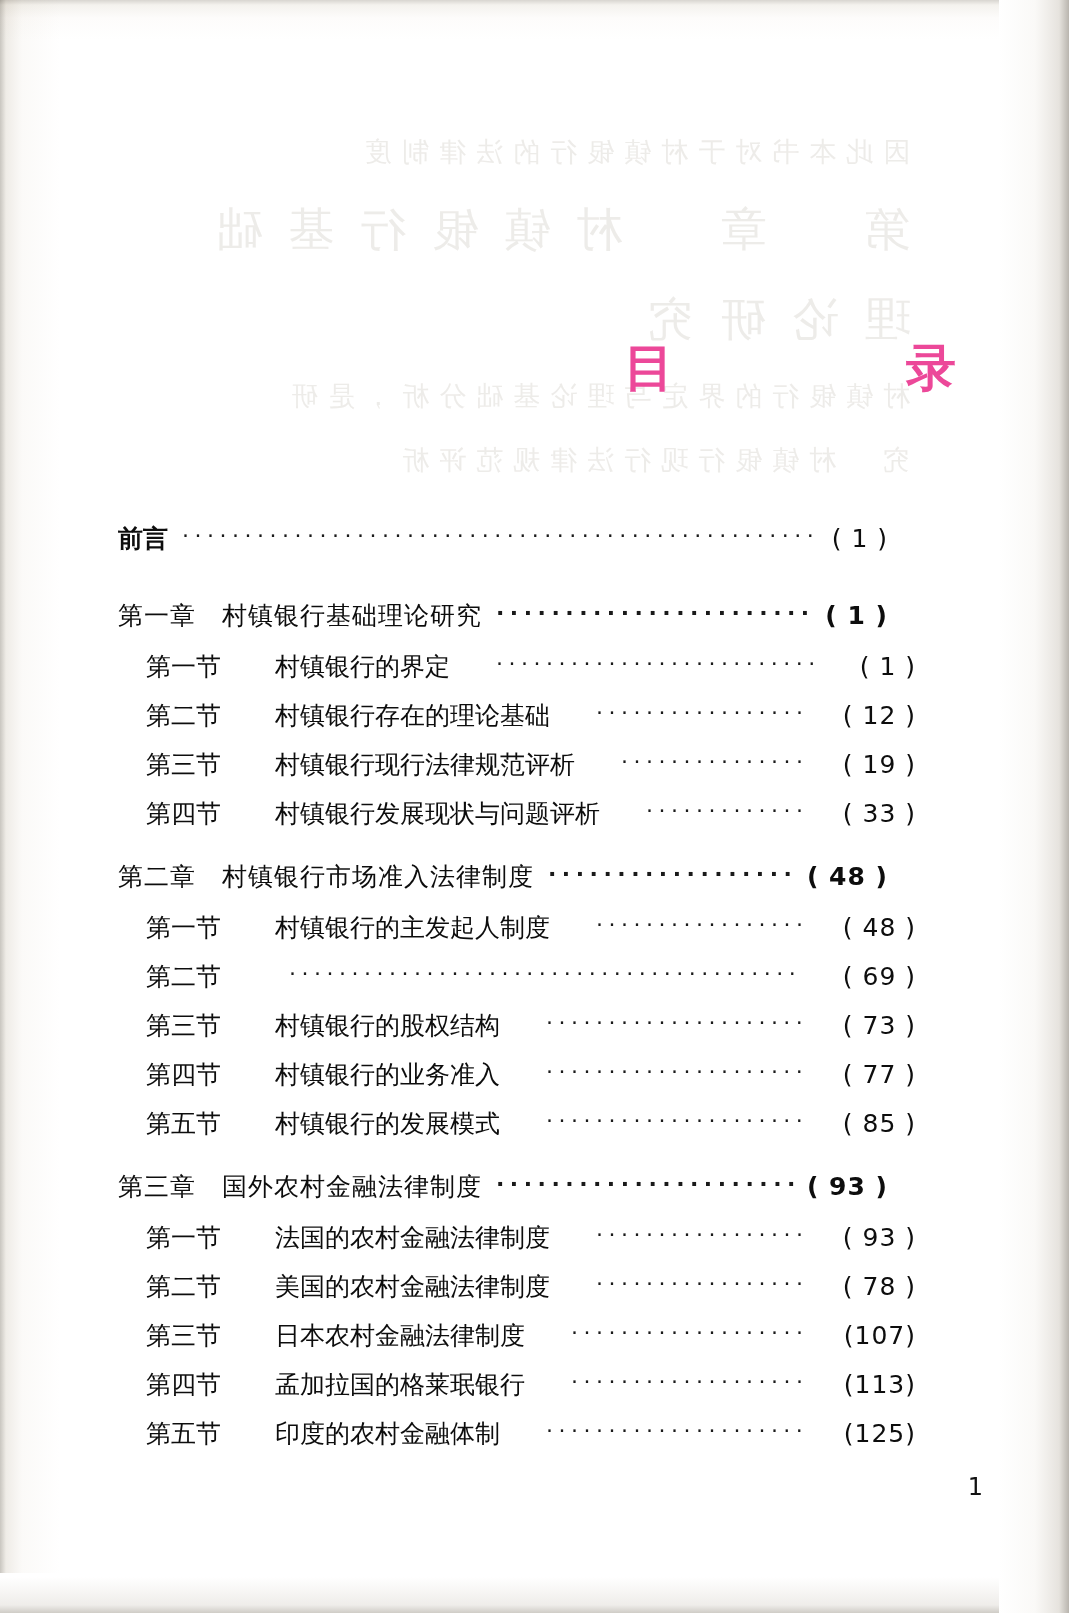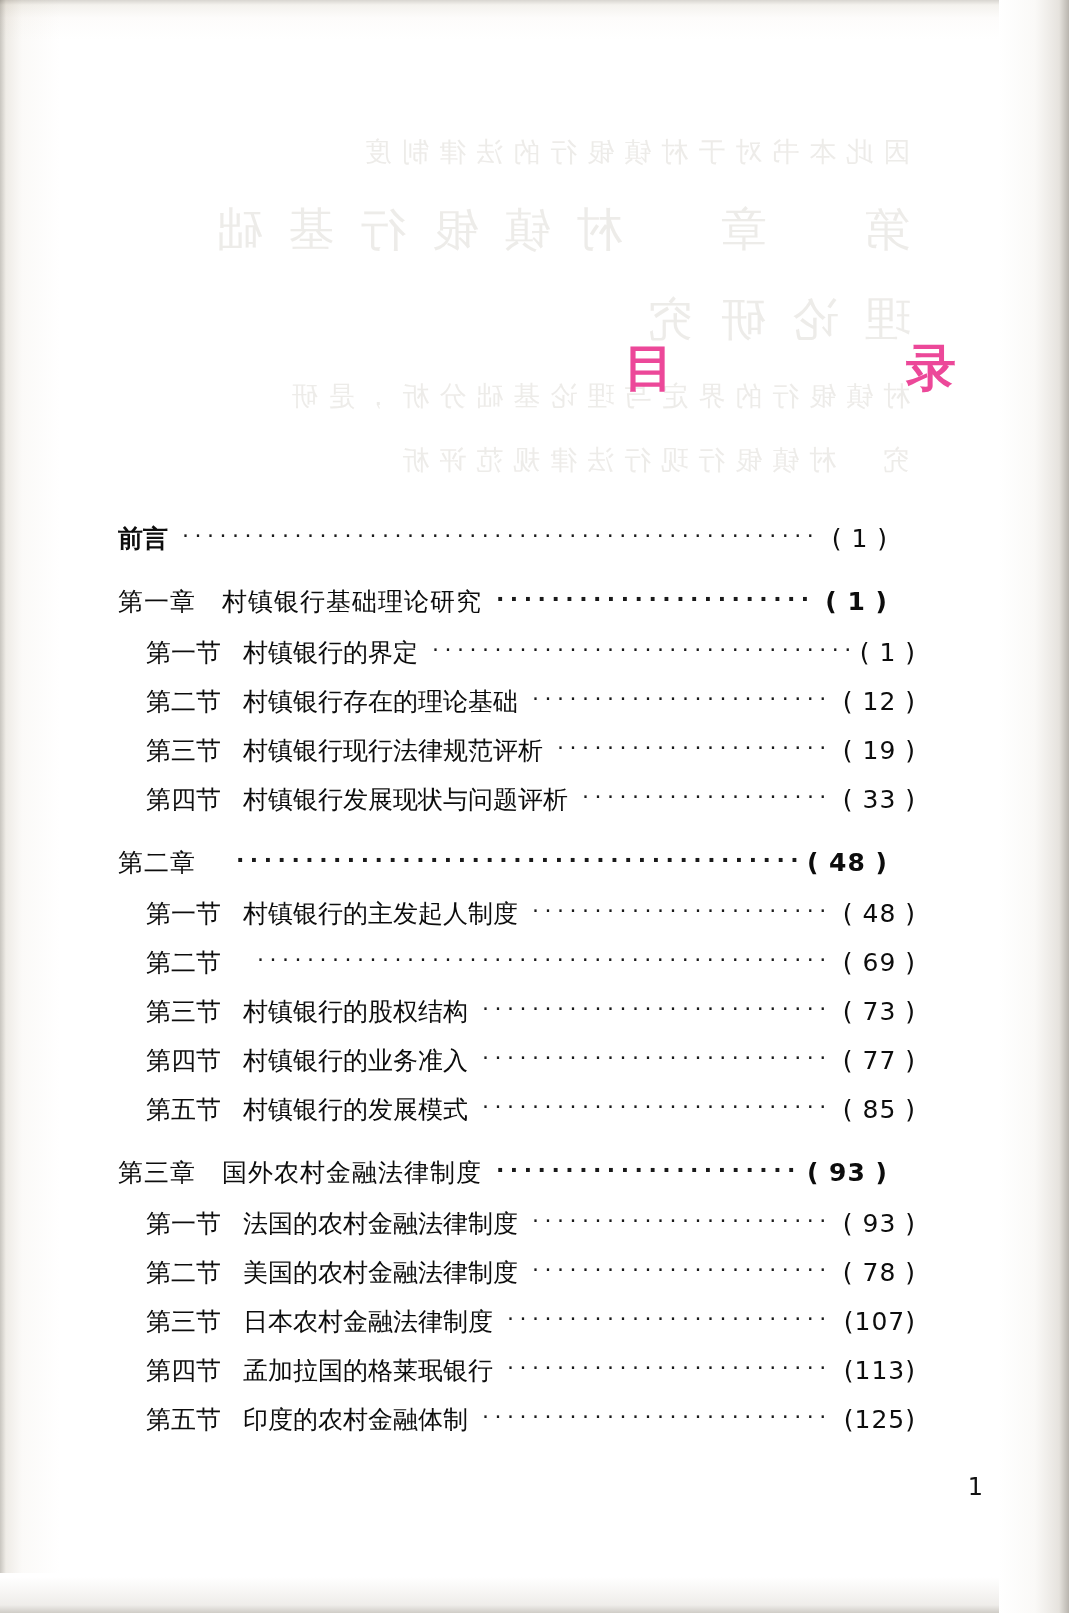--- a/index.html
+++ b/index.html
@@ -120,40 +120,41 @@
   .entry .page-no {
     white-space: nowrap;
     font-size: 25px;
     width: 92px;
     text-align: right;
     letter-spacing: 1px;
   }
 
   
   .lvl-pre {
-    margin-bottom: 30px;
+    margin-bottom: 44px;
     padding-left: 0px;
   }
   .lvl-pre .label { font-weight: bold; }
 
   
   .lvl-chap {
     margin-top: 30px;
     margin-bottom: 18px;
     padding-left: 0px;
     font-weight: bold;
   }
   .lvl-chap .label,
   .lvl-chap .num-label { font-weight: normal; letter-spacing: 1px; }
   .lvl-chap .num-label { margin-right: 26px; }
 
   
   .lvl-sec {
     margin-bottom: 16px;
     padding-left: 28px;
+    gap: 32px;
   }
   .lvl-sec .num-label { margin-right: 22px; }
 
   .folio {
     position: absolute;
     right: 86px;
     bottom: 112px;
     font-size: 24px;
     color: #111;
     font-family: "DejaVu Sans", sans-serif;
@@ -206,20 +207,21 @@
         <span class="page-no">( 19 )</span>
       </div>
       <div class="entry lvl-sec">
         <span class="num-label">第四节</span>
         <span class="label">村镇银行发展现状与问题评析</span>
         <span class="leader">················································································</span>
         <span class="page-no">( 33 )</span>
       </div>
       <div class="entry lvl-chap">
         <span class="num-label">第二章</span>
+        <span class="label">村镇银行市场准入法律制度</span>
         <span class="leader">················································································</span>
         <span class="page-no">( 48 )</span>
       </div>
       <div class="entry lvl-sec">
         <span class="num-label">第一节</span>
         <span class="label">村镇银行的主发起人制度</span>
         <span class="leader">················································································</span>
         <span class="page-no">( 48 )</span>
       </div>
       <div class="entry lvl-sec">

